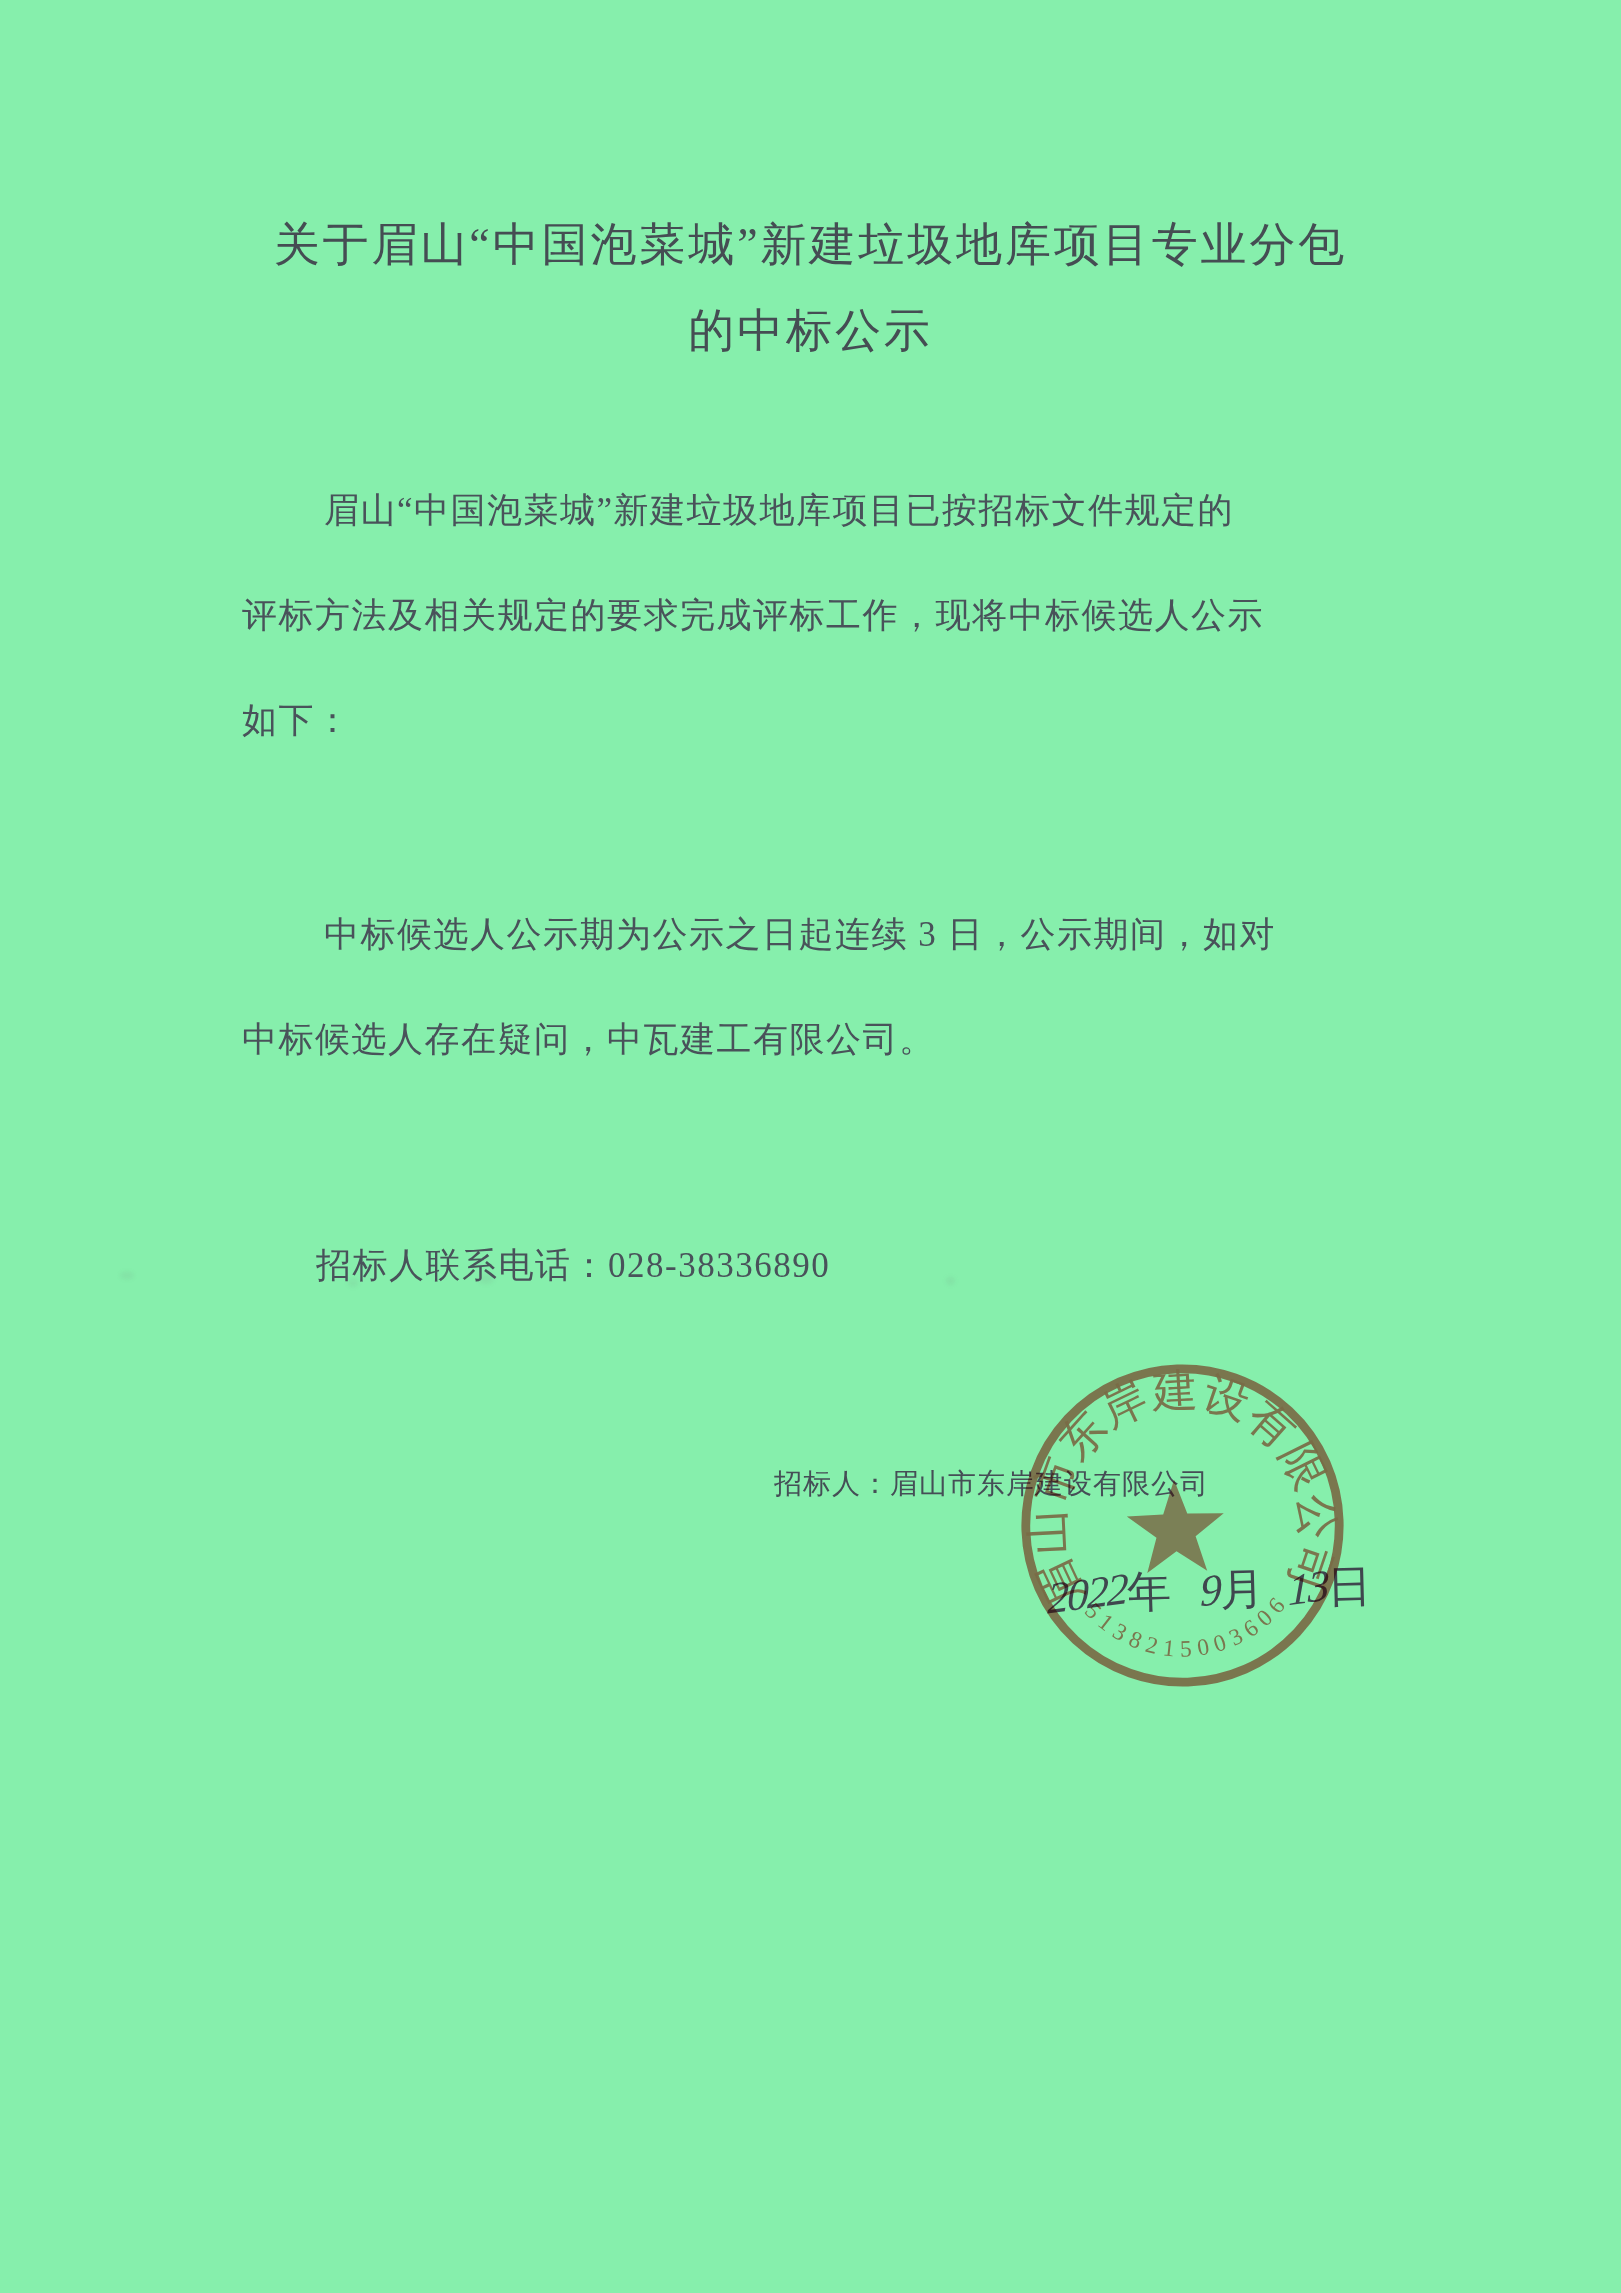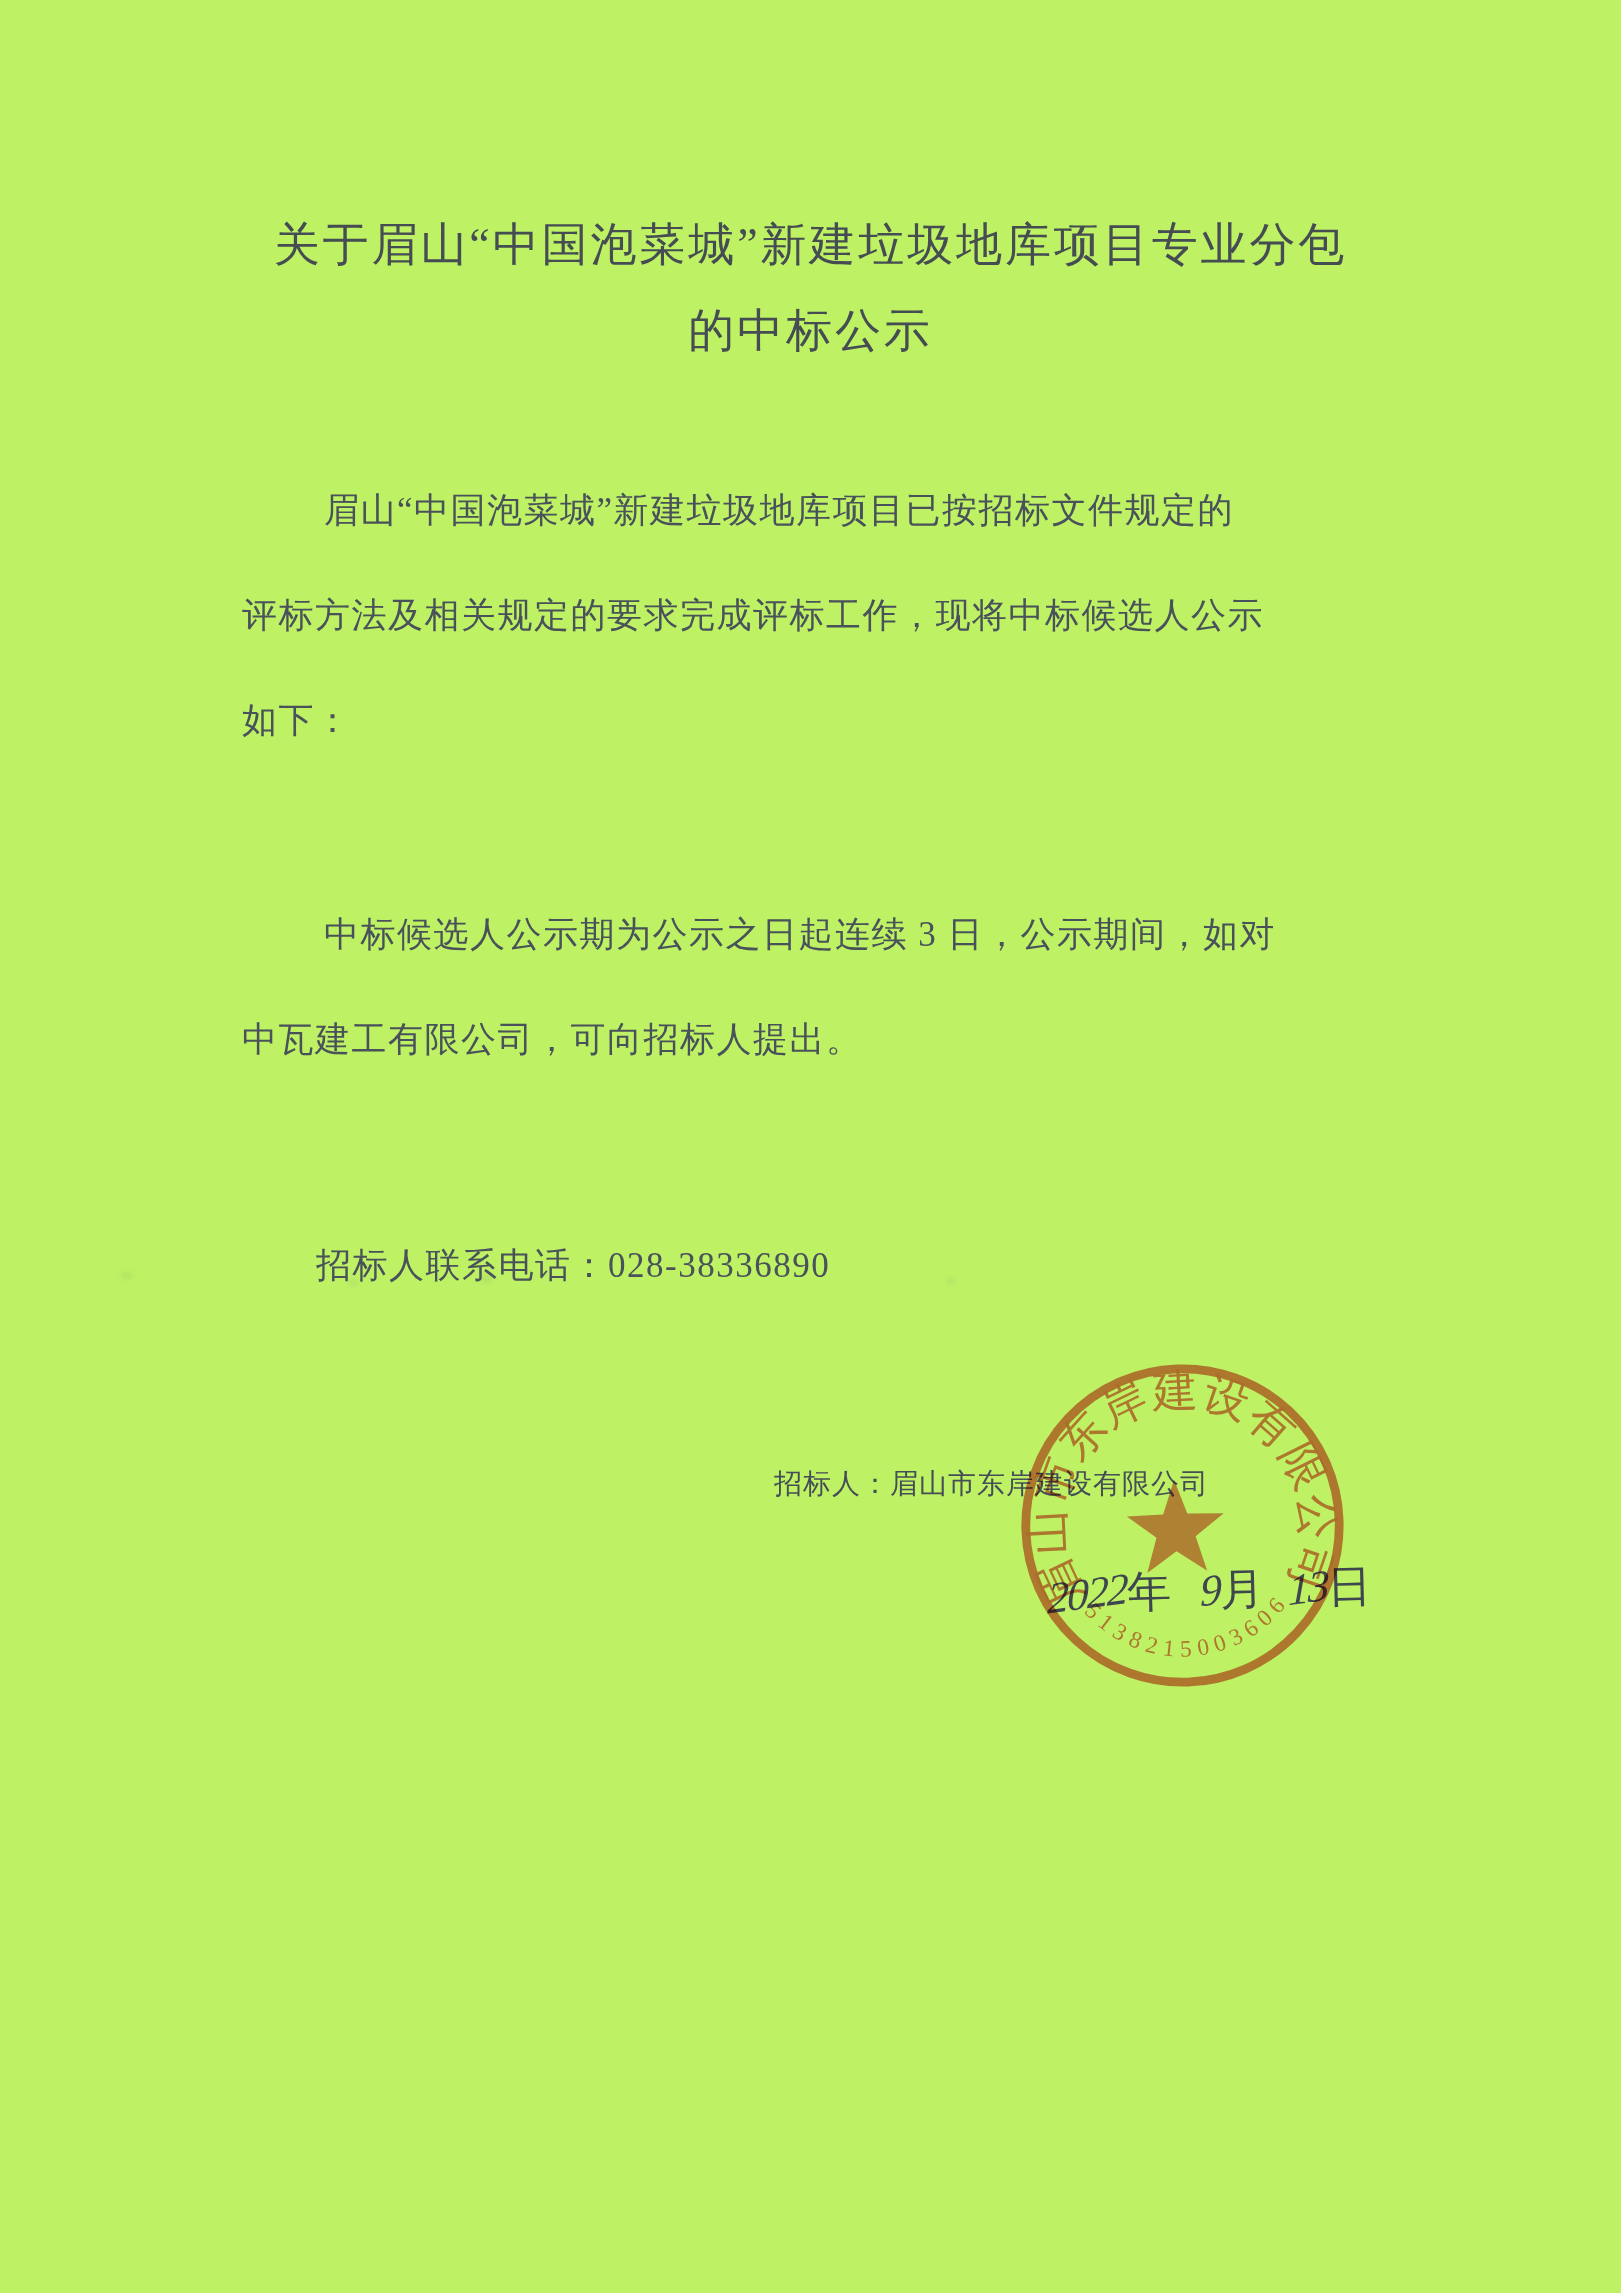--- a/index.html
+++ b/index.html
@@ -5,21 +5,21 @@
   html, body { margin: 0; padding: 0; }
   body {
     background: #e9e9e9;
     font-family: "Liberation Serif", "DejaVu Serif", serif;
   }
   .page {
     position: relative;
     width: 1621px;
     height: 2294px;
     margin: 0 auto;
-    background: #bef264;
+    background: #86efac;
     overflow: hidden;
     color: #49525a;
   }
   .doc-title {
     position: absolute;
     left: 0;
     width: 100%;
     text-align: center;
     font-size: 46px;
     font-weight: 500;
@@ -98,21 +98,21 @@
 
 <div class="page">
 
   <div class="doc-title t1">关于眉山“中国泡菜城”新建垃圾地库项目专业分包</div>
   <div class="doc-title t2">的中标公示</div>
 
   <div class="line l1">眉山“中国泡菜城”新建垃圾地库项目已按招标文件规定的</div>
   <div class="line l2">评标方法及相关规定的要求完成评标工作，现将中标候选人公示</div>
   <div class="line l3">如下：</div>
   <div class="line l5">中标候选人公示期为公示之日起连续 3 日，公示期间，如对</div>
-  <div class="line l6">中瓦建工有限公司，可向招标人提出。</div>
+  <div class="line l6">中标候选人存在疑问，中瓦建工有限公司。</div>
   <div class="line l7">招标人联系电话：028-38336890</div>
 
   <div class="sig-line">招标人：眉山市东岸建设有限公司</div>
 
   <div class="date-line">
     <span class="hw">2022</span><span>年</span><span class="gap-s"></span><span class="hw">9</span><span>月</span><span class="gap-m"></span><span class="hw">13</span><span>日</span>
   </div>
 
   <svg class="seal" viewBox="-170 -170 340 340" aria-hidden="true">
     <defs>

